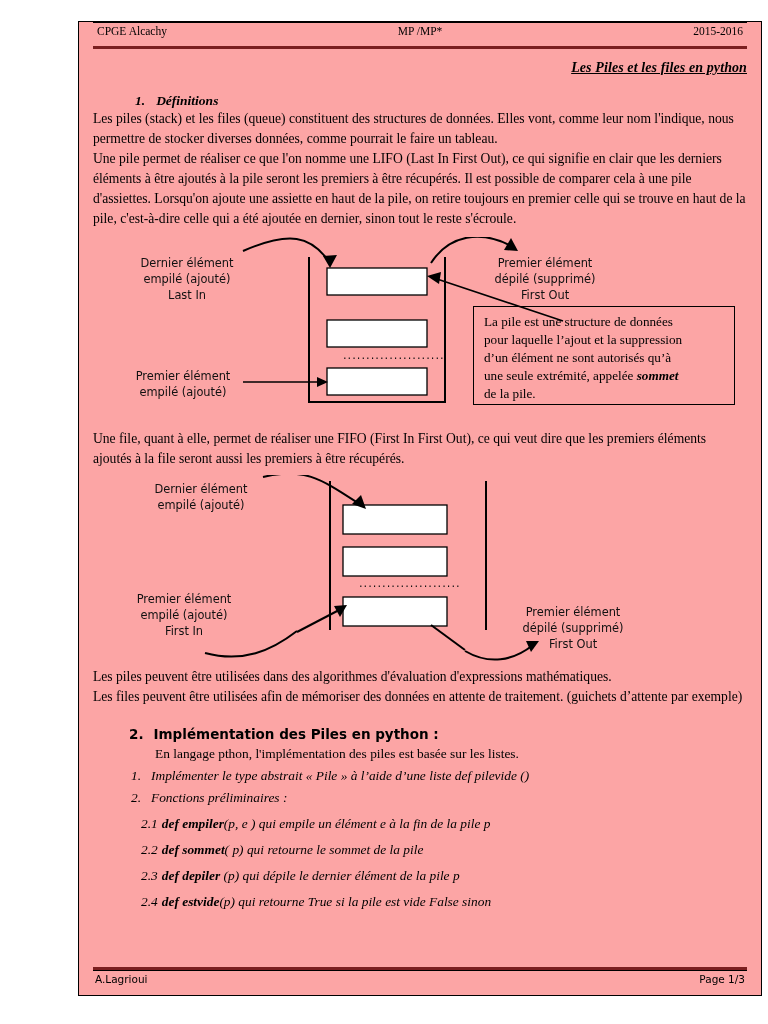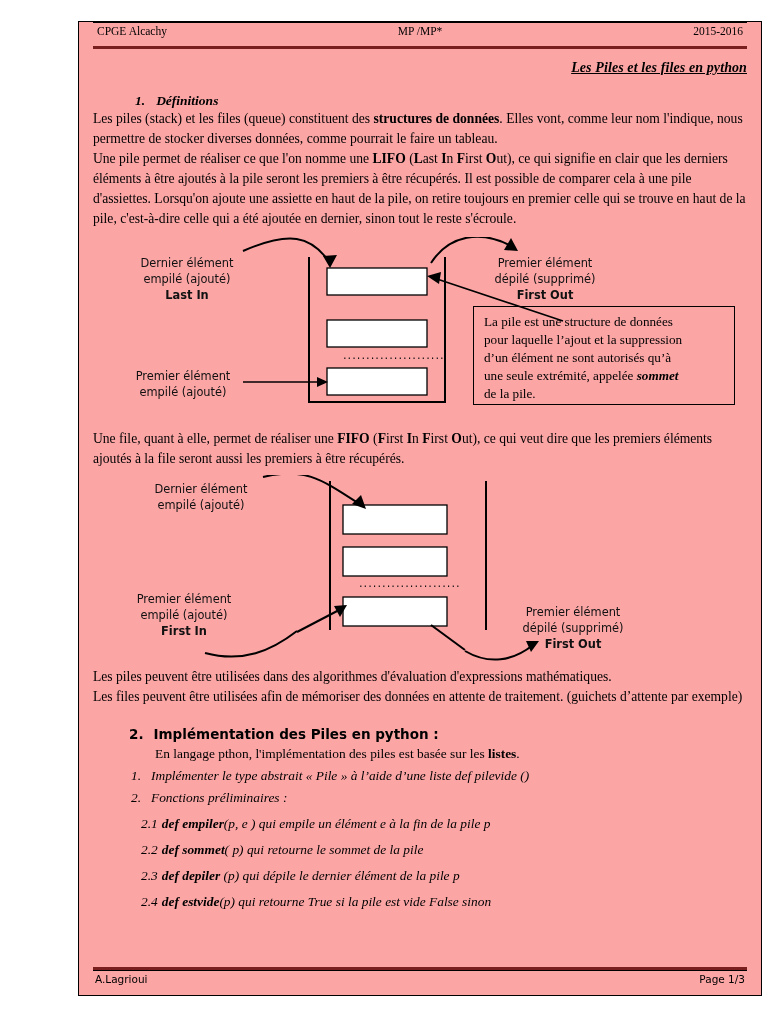--- a/index.html
+++ b/index.html
@@ -82,21 +82,21 @@
   p.body {
     margin: 0;
     font-size: 13.6px;
     line-height: 1.47;
     text-align: left;
   }
   .p1  { margin-top: 14px; }
   .pfifo { margin-top: 0; }
   .puses { margin-top: 0; }
 
-  b.sc { font-weight: bold; }
+  b.sc { font-weight: normal; }
 
   .sub-intro {
     margin: 4px 0 0 62px;
     font-size: 13.4px;
   }
 
   .task {
     margin: 6px 0 0 38px;
     font-size: 13.4px;
     font-style: italic;
@@ -121,21 +121,21 @@
 
   .lbl {
     position: absolute;
     font-family: "DejaVu Sans", sans-serif;
     font-size: 11.4px;
     line-height: 1.42;
     text-align: center;
     white-space: nowrap;
     color: #111;
   }
-  .lbl b { font-weight: bold; }
+  .lbl b { font-weight: normal; }
 
   .callout {
     position: absolute;
     border: 1px solid #000;
     background: transparent;
     font-family: "Liberation Serif", serif;
     font-size: 13.2px;
     line-height: 1.36;
     padding: 6px 8px 5px 10px;
     box-sizing: border-box;

